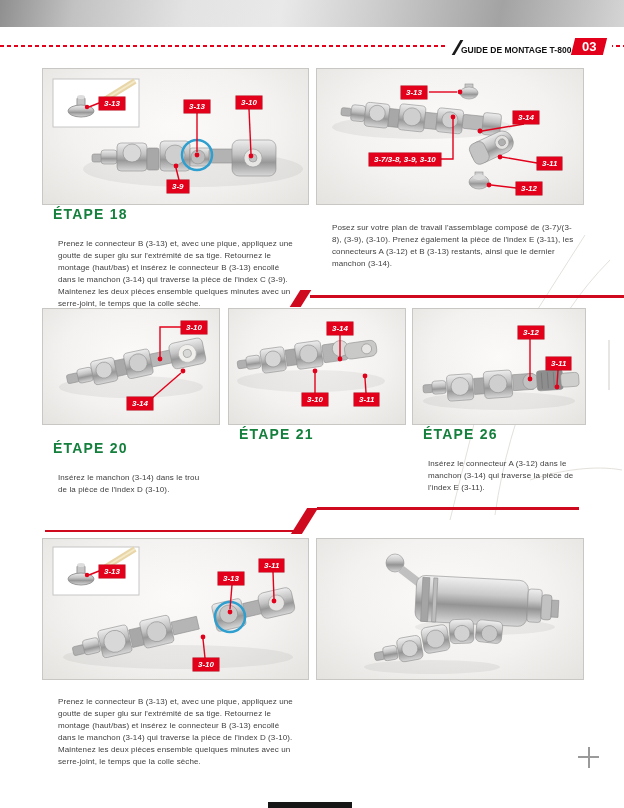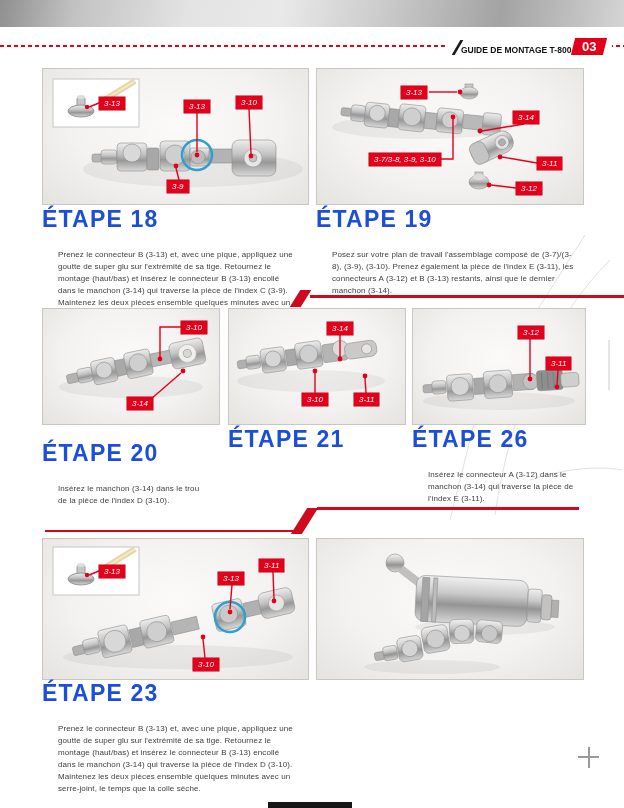--- a/index.html
+++ b/index.html
@@ -17,25 +17,25 @@
   .header-label{font-size:8.5px;font-weight:bold;color:#111;white-space:nowrap;letter-spacing:0;}
   .page-num{background:#e3001b;color:#fff;transform:skewX(-14deg);padding:2px 9px;
      font-weight:bold;font-size:13px;line-height:1;}
   .page-num span{display:inline-block;transform:skewX(14deg);}
   
   .photo{position:absolute;border:1px solid #c9c7c3;
      background:radial-gradient(ellipse at 50% 42%,#fbfaf9 0%,#f3f2f0 55%,#e5e3e0 100%);}
   .photo svg{position:absolute;left:0;top:0;}
   
   .callout{position:absolute;background:#e3001b;color:#fff;font-size:8px;font-style:italic;
-     font-weight:normal;line-height:1;padding:2.5px 5px;white-space:nowrap;text-align:center;z-index:2;
+     font-weight:bold;line-height:1;padding:2.5px 5px;white-space:nowrap;text-align:center;z-index:2;
      box-shadow:0 0 0 .5px #b30013;}
   
   .step{position:absolute;}
-  .step-title{font-size:23px;font-weight:bold;letter-spacing:1.2px;color:#1d4ed8;margin:0 0 6px 0;}
+  .step-title{font-size:14px;font-weight:bold;letter-spacing:1.2px;color:#15803d;margin:0 0 6px 11px;}
   .step-body{font-size:8px;line-height:1.5;color:#414141;letter-spacing:.1px;margin:16px;}
   
   .redline{position:absolute;background:#cf0a1e;}
   .redslash{position:absolute;background:#cf0a1e;transform:skewX(-32deg);}
   
   .crosshair-h{position:absolute;left:578px;top:756px;width:21px;height:1.5px;background:#9a9a9a;}
   .crosshair-v{position:absolute;left:588px;top:747px;width:1.5px;height:21px;background:#9a9a9a;}
   .blackbar{position:absolute;left:268px;top:802px;width:84px;height:6px;background:#161616;}
   .sketch{position:absolute;pointer-events:none;}
 </style>
@@ -172,21 +172,20 @@
     <div class="callout" style="left:52px;top:84px">3-7/3-8, 3-9, 3-10</div>
     <div class="callout" style="left:220px;top:88px">3-11</div>
     <div class="callout" style="left:199px;top:113px">3-12</div>
   </div>
 
   <div class="step" style="left:42px;top:206px;width:272px">
     <h2 class="step-title">ÉTAPE 18</h2>
     <p class="step-body">Prenez le connecteur B (3-13) et, avec une pique, appliquez une goutte de super glu sur l'extrémité de sa tige. Retournez le montage (haut/bas) et insérez le connecteur B (3-13) encollé dans le manchon (3-14) qui traverse la pièce de l'index C (3-9). Maintenez les deux pièces ensemble quelques minutes avec un serre-joint, le temps que la colle sèche.</p>
   </div>
   <div class="step" style="left:316px;top:206px;width:276px">
-    <h2 class="step-title">ÉTAPE 19</h2>
     <p class="step-body">Posez sur votre plan de travail l'assemblage composé de (3-7)/(3-8), (3-9), (3-10). Prenez également la pièce de l'index E (3-11), les connecteurs A (3-12) et B (3-13) restants, ainsi que le dernier manchon (3-14).</p>
   </div>
 
   <div class="redslash" style="left:295px;top:290px;width:11px;height:17px"></div>
   <div class="redline" style="left:310px;top:295px;width:314px;height:2.5px"></div>
 
   <div class="photo" style="left:42px;top:308px;width:176px;height:115px">
     <svg width="176" height="115" viewBox="0 0 176 115">
       <defs>
         <linearGradient id="m20" x1="0" y1="0" x2="0" y2="1">
@@ -397,21 +396,20 @@
         <circle cx="63" cy="3" r="9" fill="#cfcfcf"></circle>
         <rect x="78" y="-12" width="24" height="24" rx="5" transform="rotate(8 90 0)"></rect>
         <circle cx="90" cy="2" r="8" fill="#d2d2d2"></circle>
         <rect x="104" y="-6" width="26" height="22" rx="5" transform="rotate(16 117 5)"></rect>
         <circle cx="117" cy="7" r="8" fill="#c9c9c9"></circle>
       </g>
     </svg>
   </div>
 
   <div class="step" style="left:42px;top:680px;width:272px">
-    <h2 class="step-title">ÉTAPE 23</h2>
     <p class="step-body">Prenez le connecteur B (3-13) et, avec une pique, appliquez une goutte de super glu sur l'extrémité de sa tige. Retournez le montage (haut/bas) et insérez le connecteur B (3-13) encollé dans le manchon (3-14) qui traverse la pièce de l'index D (3-10). Maintenez les deux pièces ensemble quelques minutes avec un serre-joint, le temps que la colle sèche.</p>
   </div>
 
   <div class="crosshair-h"></div>
   <div class="crosshair-v"></div>
   <div class="blackbar"></div>
 
 </div>
 
 </body></html>

